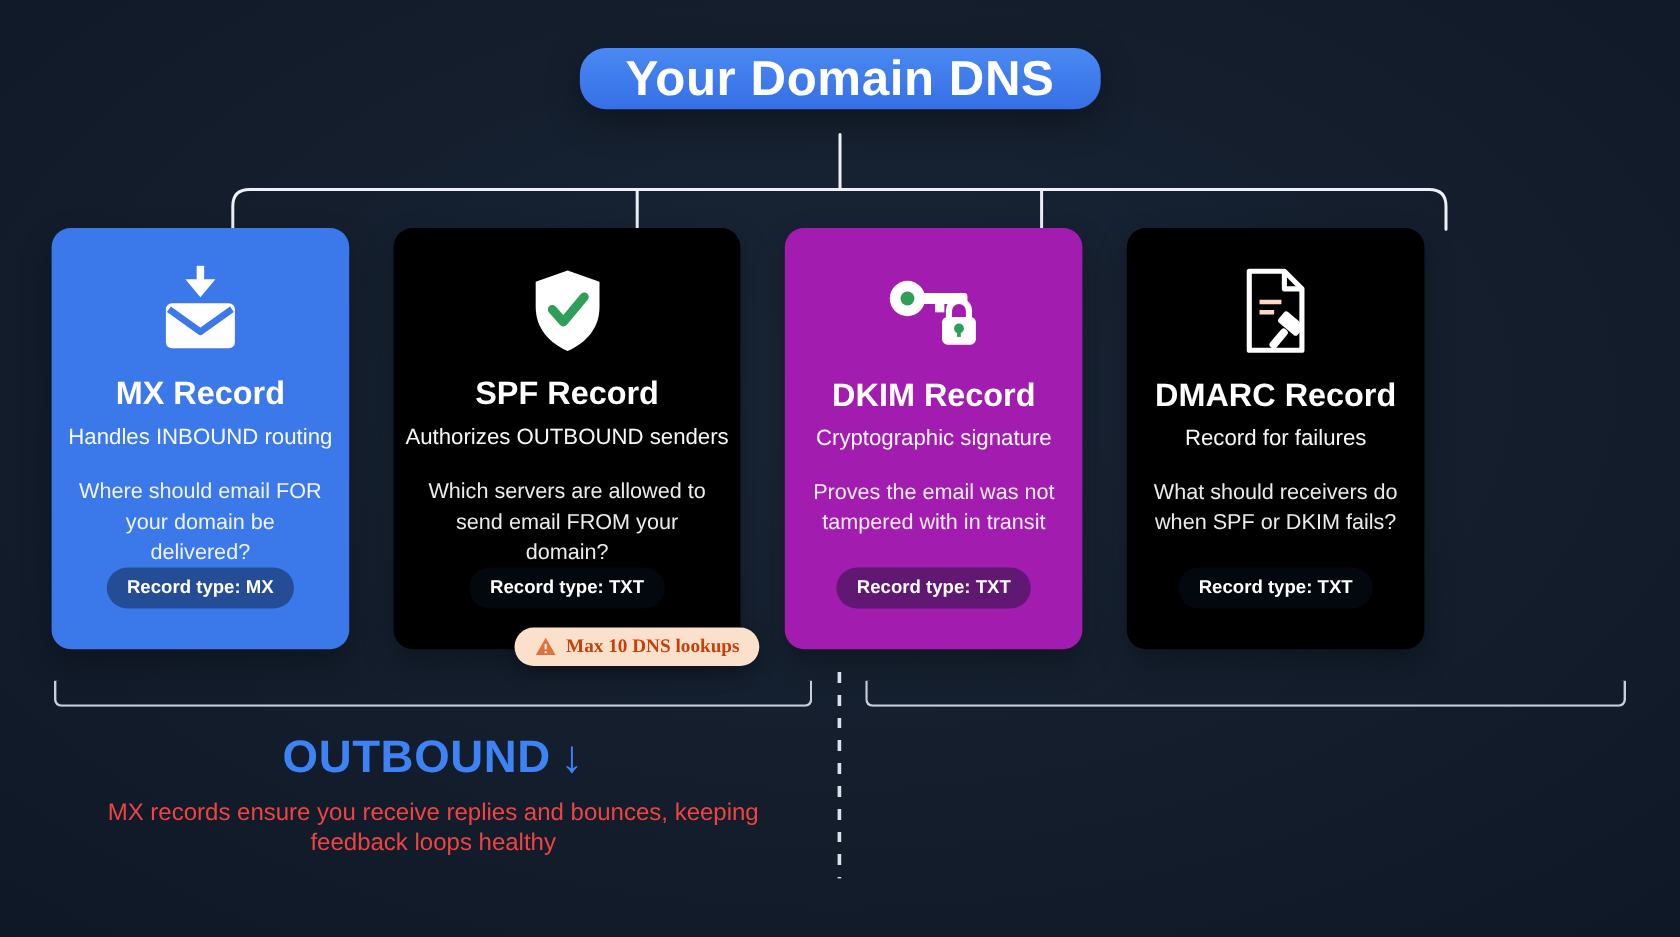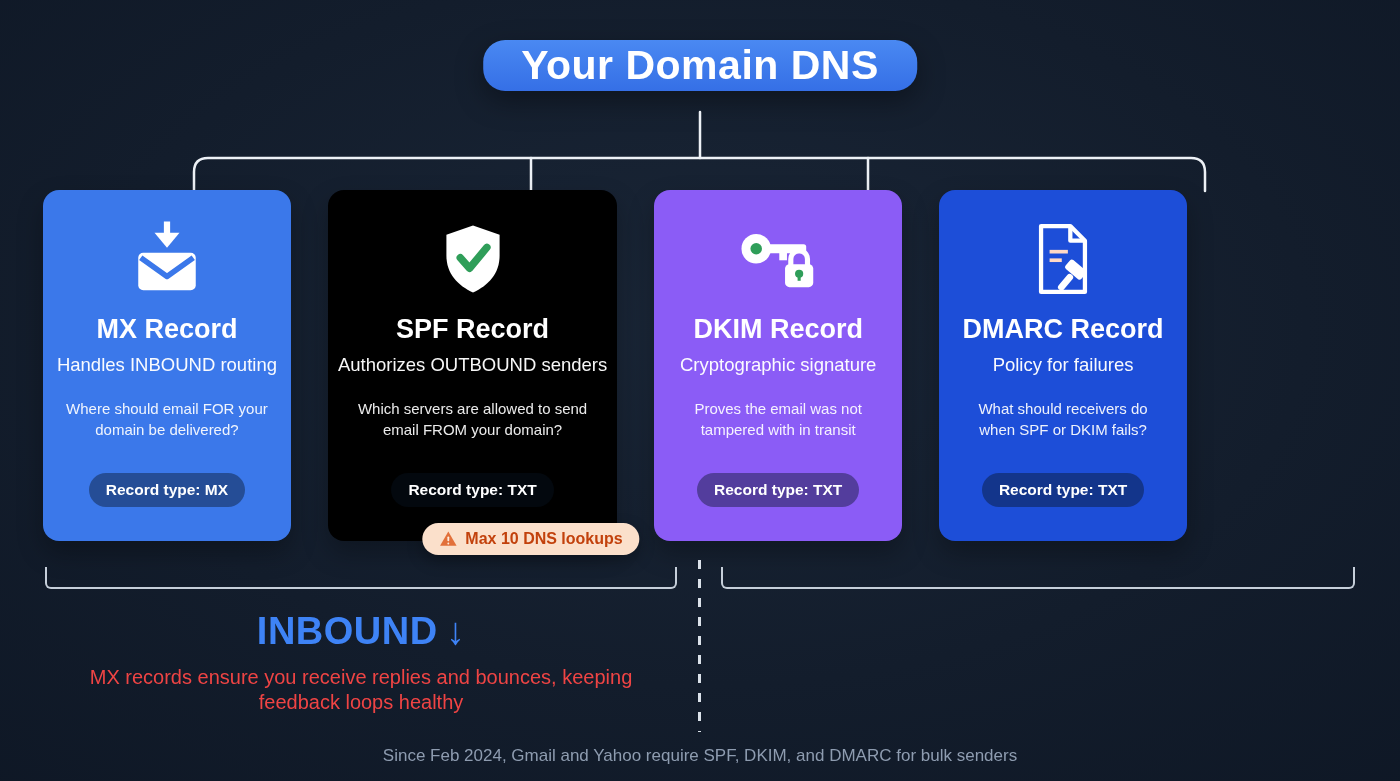--- a/index.html
+++ b/index.html
@@ -27,21 +27,21 @@
     display:flex; gap:37px;
   }
   .card {
     flex:1; border-radius:16px; display:flex; flex-direction:column; align-items:center;
     text-align:center; padding:20px 10px 20px;
     box-shadow: 0 12px 26px rgba(0,0,0,.28);
   }
   .icon-wrap { height:86px; display:flex; align-items:center; justify-content:center; margin-top:6px; }
   .card-title { font-size:27px; font-weight:800; margin-top:12px; }
   .card-subtitle { font-size:18.5px; font-weight:400; margin-top:9px; white-space:nowrap; color:rgba(255,255,255,.97); }
-  .card-desc { font-size:15px; line-height:1.4; margin-top:22px; padding:0 12px; color:rgba(255,255,255,.92); }
+  .card-desc { font-size:18px; line-height:1.4; margin-top:22px; padding:0 12px; color:rgba(255,255,255,.92); }
   .badge {
     margin-top:auto; margin-bottom:14px;
     background:rgba(8,18,33,.42); color:#fff;
     font-size:15.5px; font-weight:700;
     padding:8px 17px; border-radius:999px;
   }
 
   .warning-pill {
     position:absolute; top:523px; left:531px; transform:translateX(-50%);
     display:flex; align-items:center; gap:8px;
@@ -116,76 +116,75 @@
           <path d="M32 3 L55 11 V29 C55 45 45 55 32 61 C19 55 9 45 9 29 V11 Z" fill="#fff"></path>
           <path d="M21 31 L29 40 L44 22" stroke="#2f9e59" stroke-width="6.5" fill="none" stroke-linecap="round" stroke-linejoin="round"></path>
         </svg>
       </div>
       <div class="card-title">SPF Record</div>
       <div class="card-subtitle">Authorizes OUTBOUND senders</div>
       <div class="card-desc">Which servers are allowed to send email FROM your domain?</div>
       <div class="badge">Record type: TXT</div>
     </div>
 
-    <div class="card" style="background: #8b5cf6;">
+    <div class="card" style="background: #a21caf;">
       <div class="icon-wrap">
         <svg width="82" height="82" viewBox="0 0 64 64">
           <circle cx="15" cy="24" r="11.5" fill="#fff"></circle>
           <circle cx="15" cy="24" r="4.5" fill="#2f9e59"></circle>
           <rect x="24" y="20.5" width="30" height="7" rx="2" fill="#fff"></rect>
           <rect x="33" y="26" width="6" height="7" fill="#fff"></rect>
           <path d="M42 37 v-5 a6.5 6.5 0 0 1 13 0 v5" stroke="#fff" stroke-width="4" fill="none"></path>
           <rect x="37.5" y="36" width="22" height="18" rx="3.5" fill="#fff"></rect>
           <circle cx="48.5" cy="43.5" r="3.2" fill="#2f9e59"></circle>
           <rect x="47.3" y="43.5" width="2.4" height="5.5" fill="#2f9e59"></rect>
         </svg>
       </div>
       <div class="card-title">DKIM Record</div>
       <div class="card-subtitle">Cryptographic signature</div>
       <div class="card-desc">Proves the email was not tampered with in transit</div>
       <div class="badge">Record type: TXT</div>
     </div>
 
-    <div class="card" style="background: #1d4ed8;">
+    <div class="card" style="background: #000000;">
       <div class="icon-wrap">
         <svg width="78" height="78" viewBox="0 0 64 64">
           <path d="M14 5 h24 l12 12 v42 h-36 z" fill="none" stroke="#fff" stroke-width="3.5" stroke-linejoin="round"></path>
           <path d="M38 5 v12 h12" fill="none" stroke="#fff" stroke-width="3.5" stroke-linejoin="round"></path>
           <line x1="21" y1="26" x2="36" y2="26" stroke="#ffd9c6" stroke-width="3"></line>
           <line x1="21" y1="33" x2="31" y2="33" stroke="#ffd9c6" stroke-width="3"></line>
           <g transform="rotate(40 42 42)">
             <rect x="33" y="36" width="17" height="9.5" rx="2" fill="#fff"></rect>
             <rect x="39" y="46" width="5.5" height="16" rx="2.5" fill="#fff"></rect>
           </g>
         </svg>
       </div>
       <div class="card-title">DMARC Record</div>
-      <div class="card-subtitle">Policy for failures</div>
+      <div class="card-subtitle">Record for failures</div>
       <div class="card-desc">What should receivers do when SPF or DKIM fails?</div>
       <div class="badge">Record type: TXT</div>
     </div>
 
   </div>
 
-  <div class="warning-pill" style="background: rgb(251, 224, 203); color: rgb(194, 65, 12);">
+  <div class="warning-pill" style="background: rgb(251, 224, 203); color: rgb(194, 65, 12); font-family: Liberation Serif, serif;">
     <svg width="18" height="18" viewBox="0 0 24 24">
       <path d="M12 2 L23 21 H1 Z" fill="#e2703a"></path>
       <rect x="10.8" y="8.5" width="2.4" height="6.5" rx="1" fill="#fdeee0"></rect>
       <rect x="10.8" y="16.6" width="2.4" height="2.6" rx="1" fill="#fdeee0"></rect>
     </svg>
     <span>Max 10 DNS lookups</span>
   </div>
 
   <div class="bracket bracket-left"></div>
   <div class="bracket bracket-right"></div>
   <div class="divider-dashed"></div>
 
   <div class="section section-left">
     <div class="section-heading" style="color: rgb(62, 131, 246);">
-      <span>INBOUND</span><span class="arrow">↓</span>
+      <span>OUTBOUND</span><span class="arrow">↓</span>
     </div>
     <p class="section-desc">MX records ensure you receive replies and bounces, keeping feedback loops healthy</p>
   </div>
 
 
-  <div class="footer">Since Feb 2024, Gmail and Yahoo require SPF, DKIM, and DMARC for bulk senders</div>
 
 </div>
 
 </body></html>

